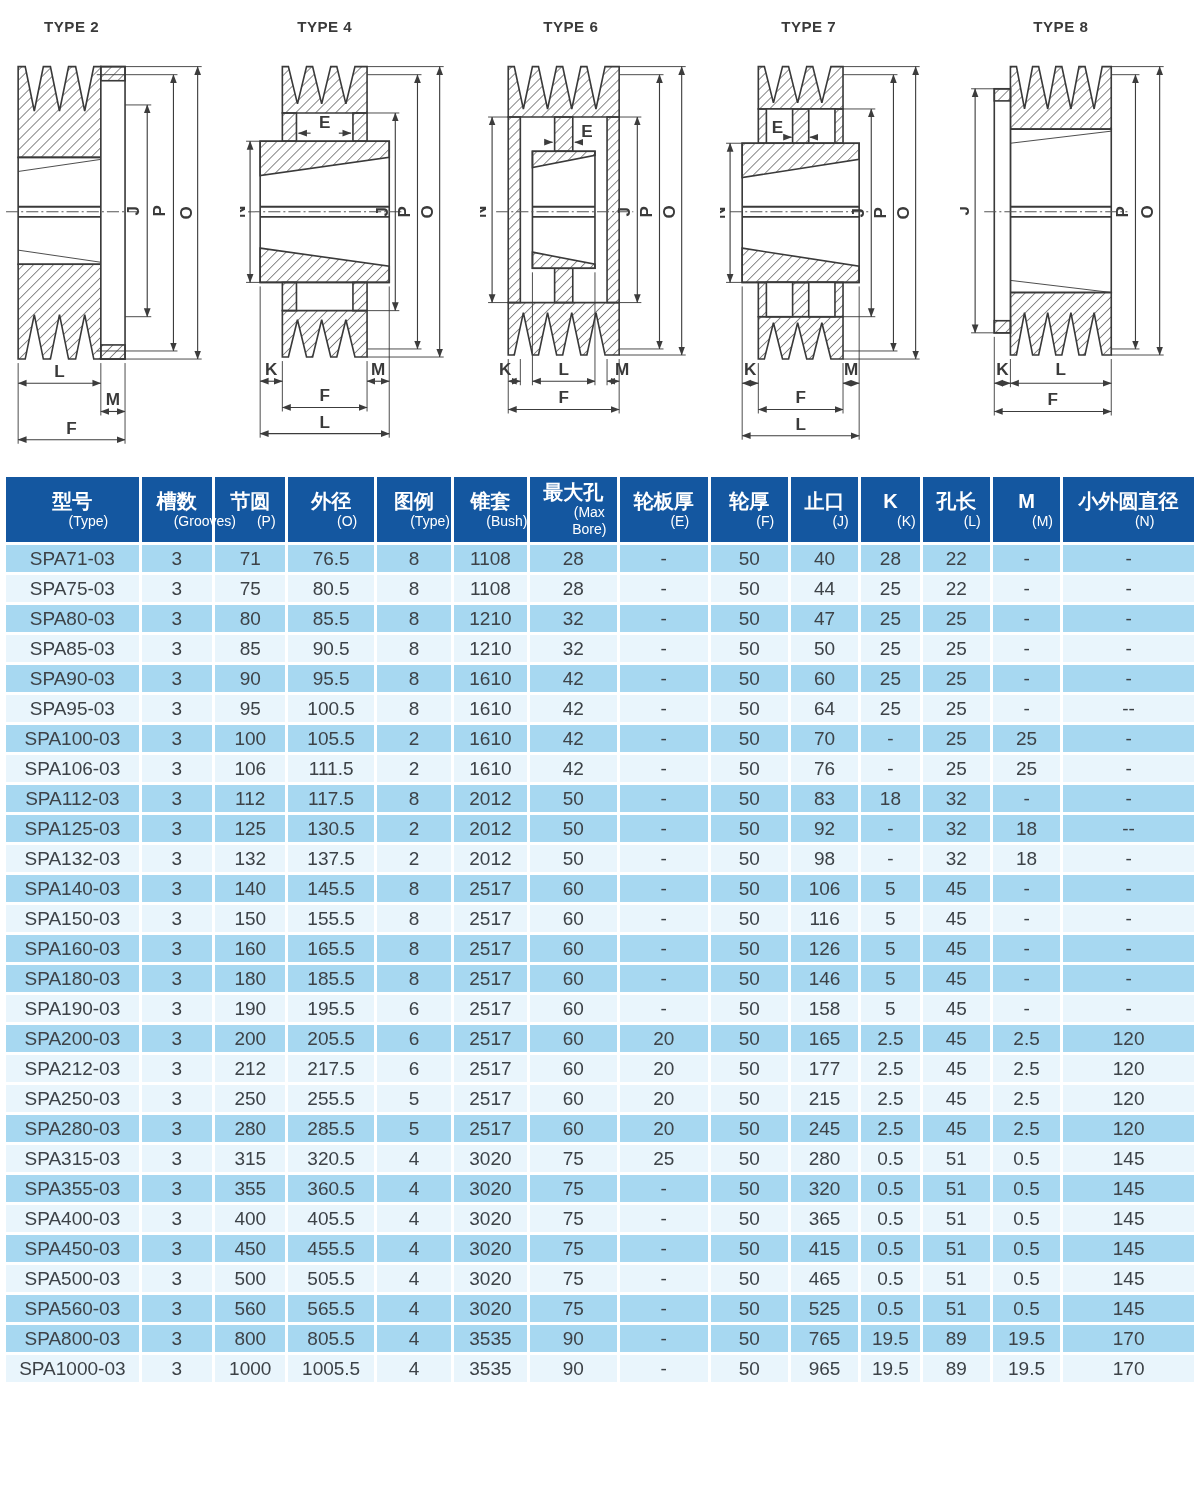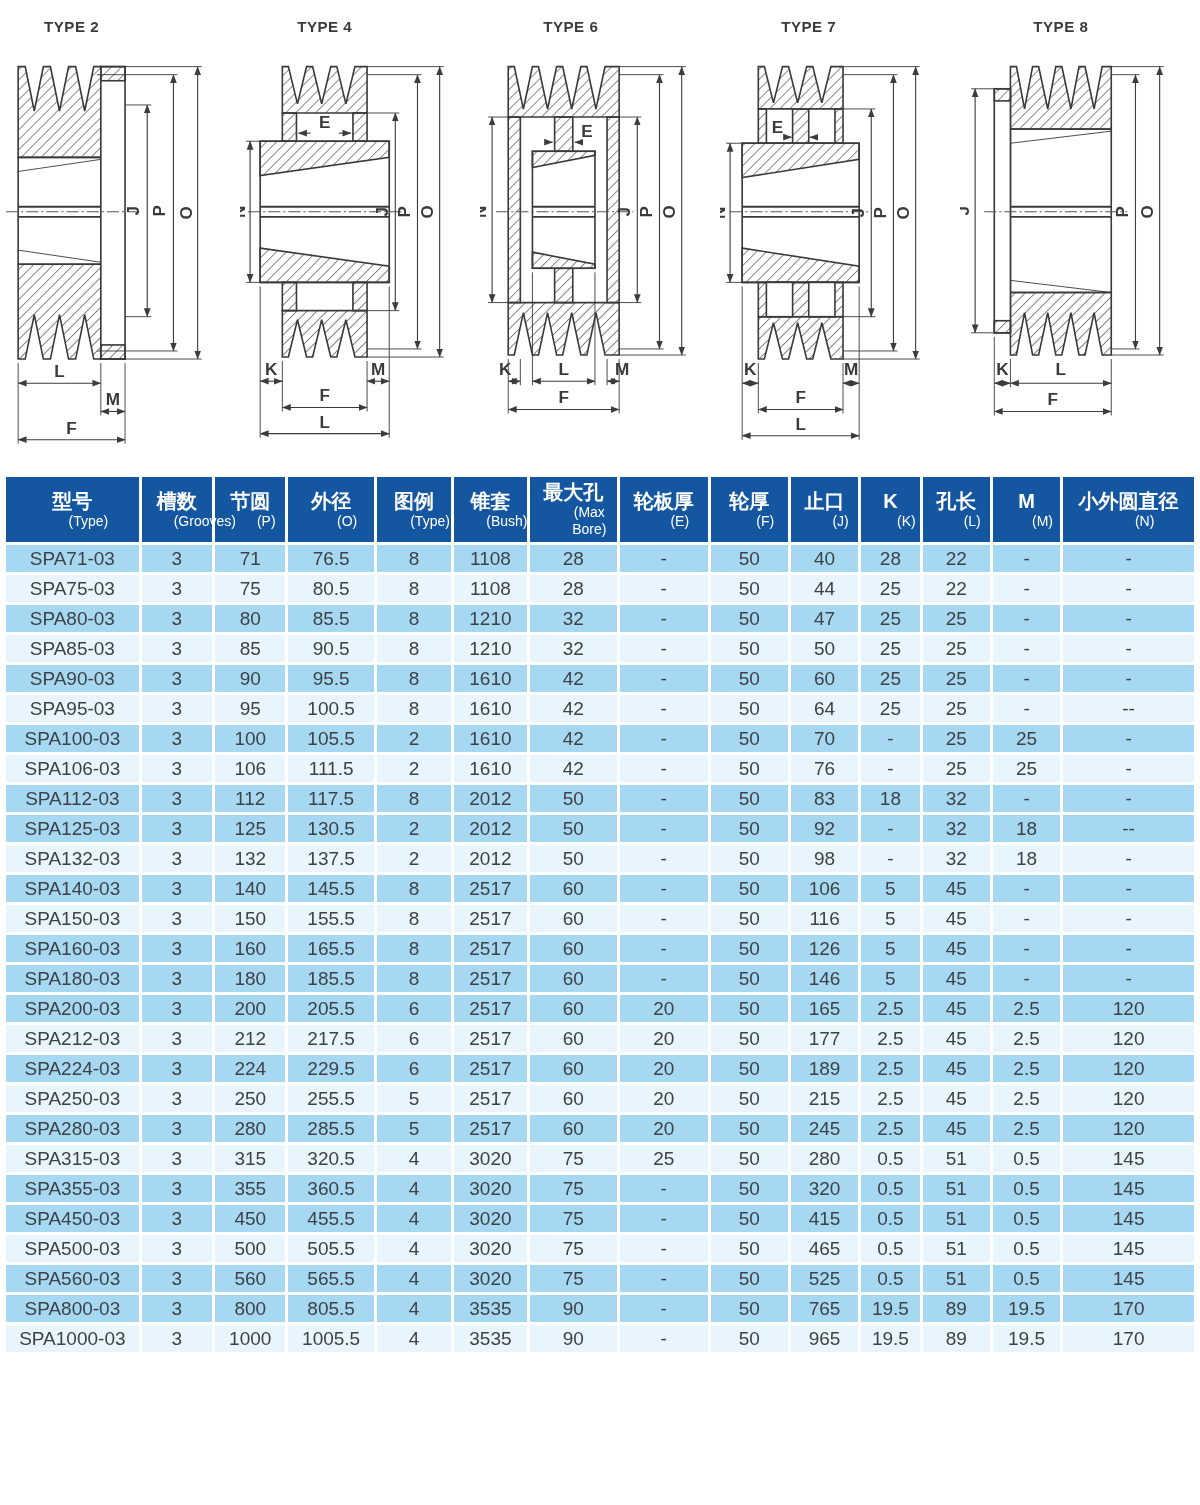--- a/index.html
+++ b/index.html
@@ -612,20 +612,36 @@
           <td>2517</td>
           <td>60</td>
           <td>-</td>
           <td>50</td>
           <td>146</td>
           <td>5</td>
           <td>45</td>
           <td>-</td>
           <td>-</td>
         </tr>
+        <tr class="even">
+          <td>SPA190-03</td>
+          <td>3</td>
+          <td>190</td>
+          <td>195.5</td>
+          <td>6</td>
+          <td>2517</td>
+          <td>60</td>
+          <td>-</td>
+          <td>50</td>
+          <td>158</td>
+          <td>5</td>
+          <td>45</td>
+          <td>-</td>
+          <td>-</td>
+        </tr>
         <tr class="odd">
           <td>SPA200-03</td>
           <td>3</td>
           <td>200</td>
           <td>205.5</td>
           <td>6</td>
           <td>2517</td>
           <td>60</td>
           <td>20</td>
           <td>50</td>
@@ -644,36 +660,20 @@
           <td>2517</td>
           <td>60</td>
           <td>20</td>
           <td>50</td>
           <td>177</td>
           <td>2.5</td>
           <td>45</td>
           <td>2.5</td>
           <td>120</td>
         </tr>
-        <tr class="odd">
-          <td>SPA224-03</td>
-          <td>3</td>
-          <td>224</td>
-          <td>229.5</td>
-          <td>6</td>
-          <td>2517</td>
-          <td>60</td>
-          <td>20</td>
-          <td>50</td>
-          <td>189</td>
-          <td>2.5</td>
-          <td>45</td>
-          <td>2.5</td>
-          <td>120</td>
-        </tr>
         <tr class="even">
           <td>SPA250-03</td>
           <td>3</td>
           <td>250</td>
           <td>255.5</td>
           <td>5</td>
           <td>2517</td>
           <td>60</td>
           <td>20</td>
           <td>50</td>
@@ -724,20 +724,36 @@
           <td>3020</td>
           <td>75</td>
           <td>-</td>
           <td>50</td>
           <td>320</td>
           <td>0.5</td>
           <td>51</td>
           <td>0.5</td>
           <td>145</td>
         </tr>
+        <tr class="even">
+          <td>SPA400-03</td>
+          <td>3</td>
+          <td>400</td>
+          <td>405.5</td>
+          <td>4</td>
+          <td>3020</td>
+          <td>75</td>
+          <td>-</td>
+          <td>50</td>
+          <td>365</td>
+          <td>0.5</td>
+          <td>51</td>
+          <td>0.5</td>
+          <td>145</td>
+        </tr>
         <tr class="odd">
           <td>SPA450-03</td>
           <td>3</td>
           <td>450</td>
           <td>455.5</td>
           <td>4</td>
           <td>3020</td>
           <td>75</td>
           <td>-</td>
           <td>50</td>

